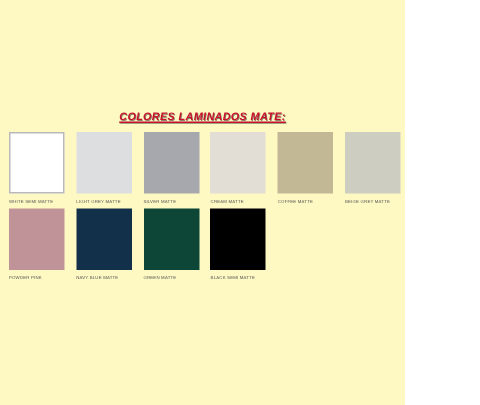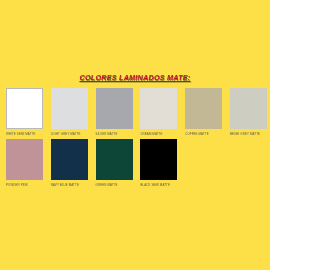--- a/index.html
+++ b/index.html
@@ -14,21 +14,21 @@
     overflow: hidden;
     font-family: "Liberation Sans", sans-serif;
     position: relative;
   }
   #sheet {
     position: absolute;
     left: 0;
     top: 0;
     width: 270px;
     height: 270px;
-    background: #fde047;
+    background: #fef9c3;
   }
   .title {
     position: absolute;
     left: 0;
     top: 74px;
     width: 270px;
     text-align: center;
     font-family: "Liberation Sans", sans-serif;
     font-size: 7.2px;
     line-height: 8px;

